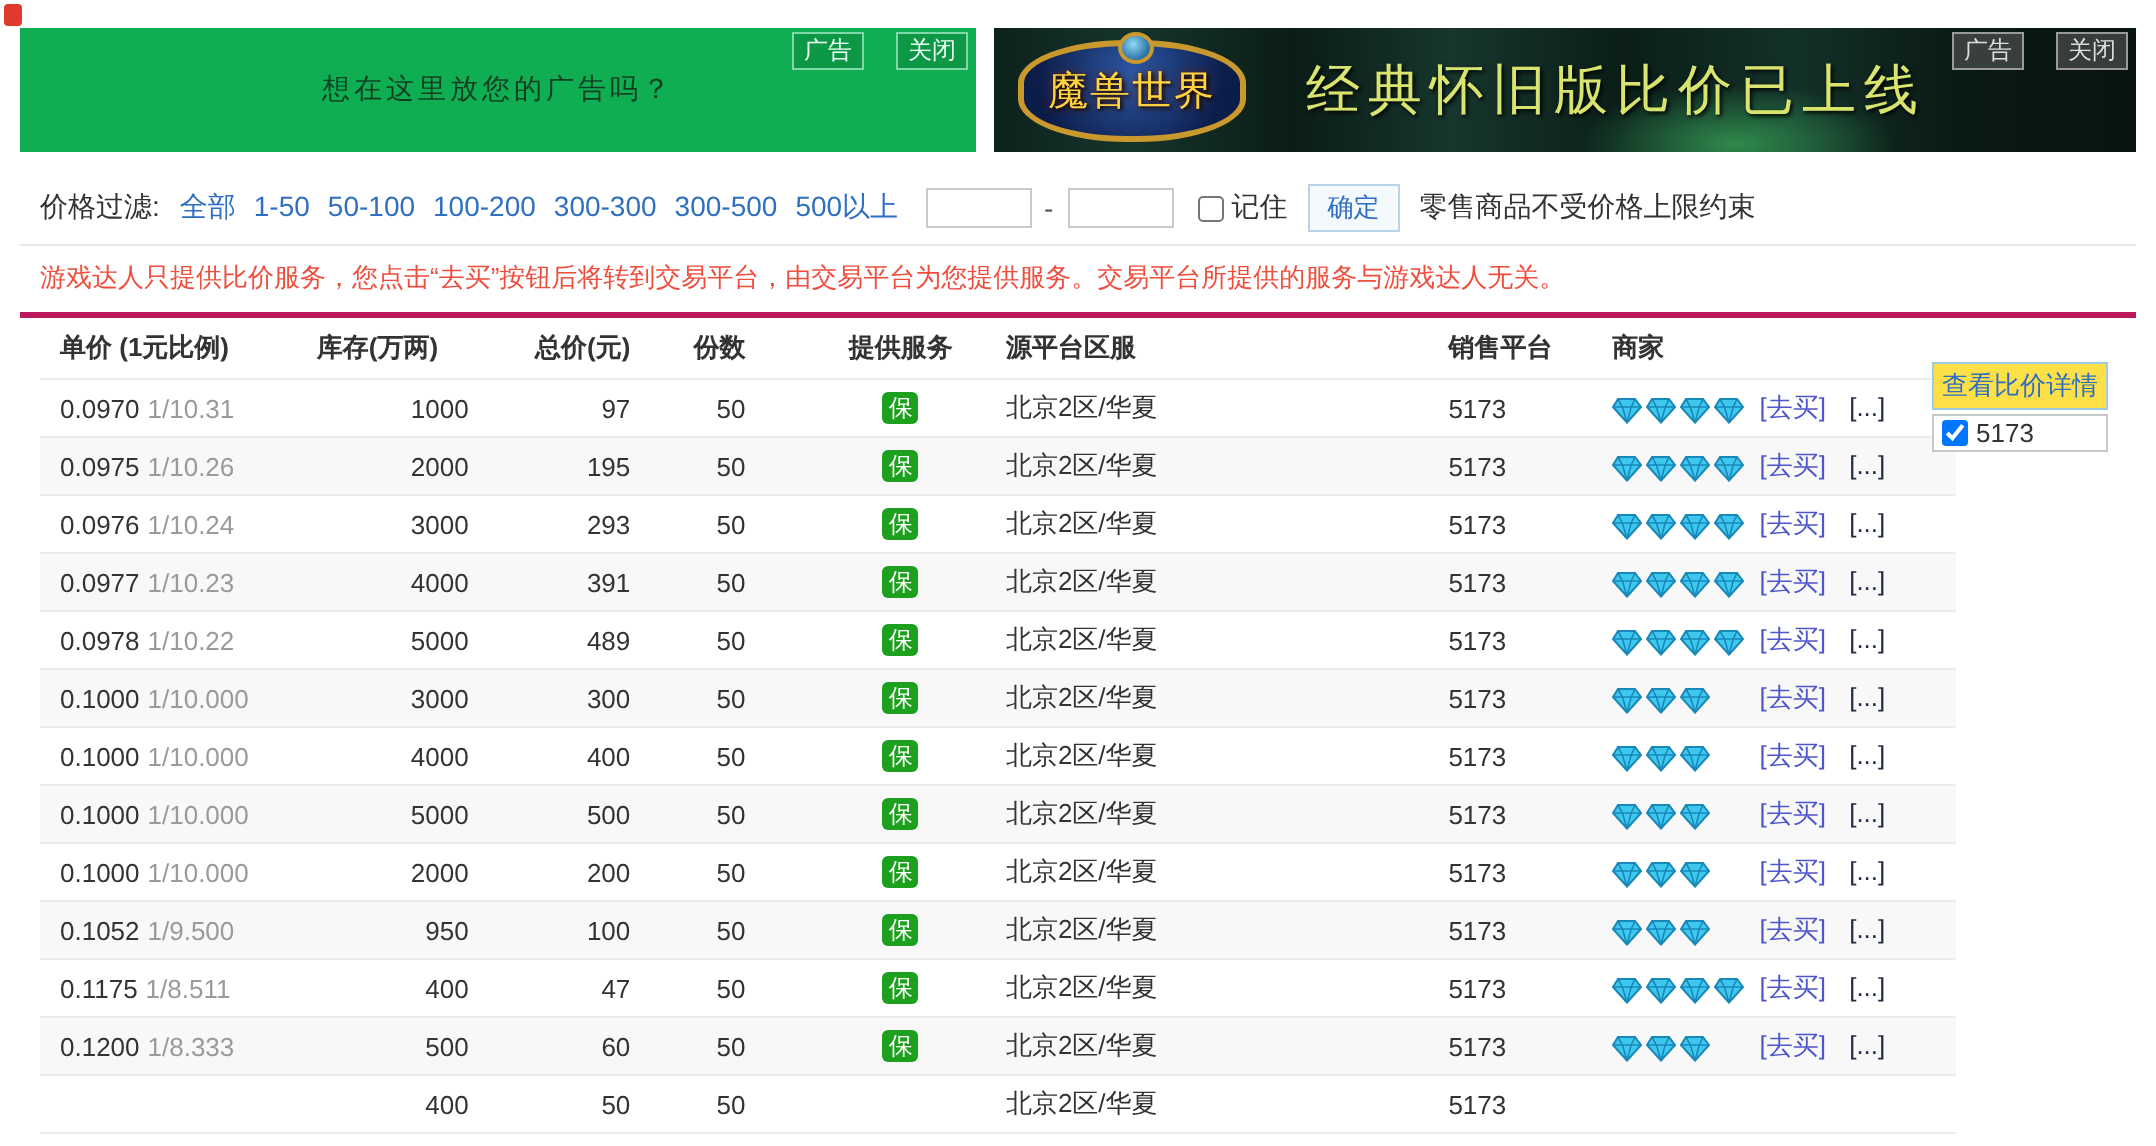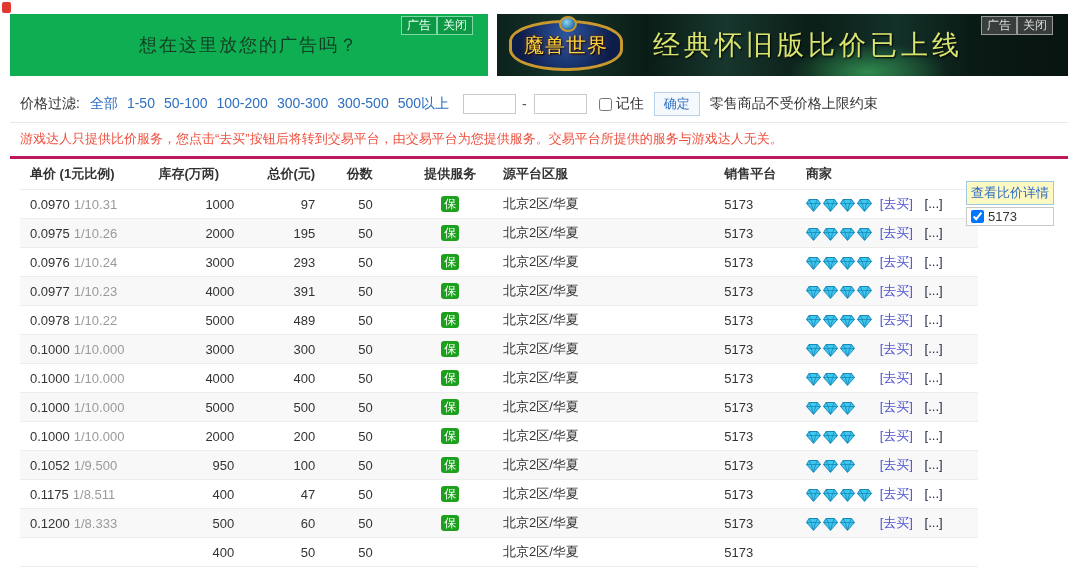--- a/index.html
+++ b/index.html
@@ -12,22 +12,22 @@
   a { text-decoration: none; cursor: pointer; }
 
   
   .corner-icon { position: absolute; left: 2px; top: 2px; width: 9px; height: 11px;
     background: #e03a2e; border-radius: 2px; }
 
   
   .banners { display: flex; margin: 14px 10px 0 10px; height: 62px; gap: 9px; }
   .banner-left { width: 478px; position: relative; background: var(--green-banner);
     display: flex; align-items: center; justify-content: center; }
-  .banner-left .headline { font-size: 18px; color: var(--green-banner-text); letter-spacing: 2px; }
-  .banner-btns { position: absolute; top: 2px; right: 15px; display: flex; gap: 0; z-index: 3; align-items: center; }
+  .banner-left .headline { font-size: 14px; color: var(--green-banner-text); letter-spacing: 2px; }
+  .banner-btns { position: absolute; top: 2px; right: 4px; display: flex; gap: 16px; z-index: 3; align-items: center; }
   .btn-green { background: var(--green-btn); border: 1px solid #7fd8a8; color: #eafff2;
     font-size: 12px; padding: 1px 5px; line-height: 15px; }
   .banner-right { flex: 1; position: relative; overflow: hidden; display: flex; align-items: center;
     background: linear-gradient(90deg,#0c221c 0%,#16352c 12%,#0a1c16 26%,#17362d 40%,
       #0b1e18 55%,#133129 70%,#0a1a14 84%,#081410 100%); }
   .banner-right::before { content:""; position: absolute; right: 120px; top: 28px; width: 160px;
     height: 60px; border-radius: 50%; background: radial-gradient(ellipse at center,#2f8a4d 0%,rgba(20,60,40,0) 70%); }
   .btn-dark { background: rgba(95,95,95,.55); border: 1px solid #9a9a9a; color: #ddd;
     font-size: 12px; padding: 1px 5px; line-height: 15px; }
   .wow-logo { position: relative; margin-left: 12px; padding: 9px 12px; flex: 0 0 auto;
@@ -82,21 +82,21 @@
   .badge { display: inline-block; background: var(--badge); color: #fff; font-size: 12px;
     padding: 2px 3px; border-radius: 3px; line-height: 1; }
   .diamonds { display: inline-block; width: 70px; vertical-align: middle; }
   .diamonds svg { margin-right: 2px; vertical-align: middle; }
   a.buy { color: var(--buy-link); }
   a.more { color: var(--more-link); margin-left: 8px; }
 
   
   .sidebar { position: absolute; top: 181px; right: 24px; width: 88px; }
   .detail-box { border: 1px solid #9ec9e2; color: var(--link); font-size: 13px;
-    padding: 2px 4px; text-align: right; cursor: pointer; background: #fef9c3; font-family: Liberation Serif, serif; }
+    padding: 2px 4px; text-align: right; cursor: pointer; background: #fde047; font-family: Liberation Serif, serif; }
   .platform-box { margin-top: 2px; border: 1px solid #c8c8c8; font-size: 13px;
     padding: 1px 4px; display: flex; align-items: center; gap: 4px; background: #fff; }
   .platform-box input { width: 13px; height: 13px; }
 </style>
 </head>
 <body>
 
 <div class="corner-icon"></div>
 
 <div class="banners">

